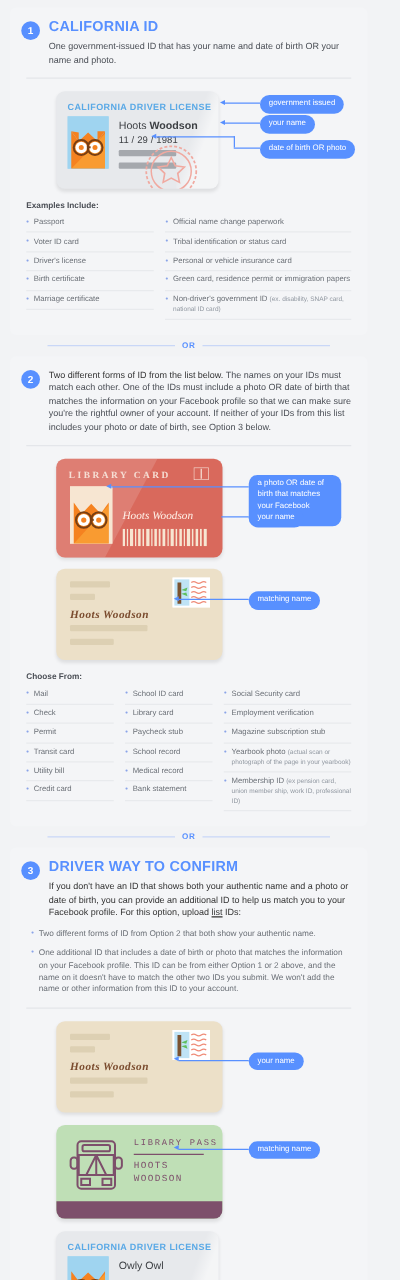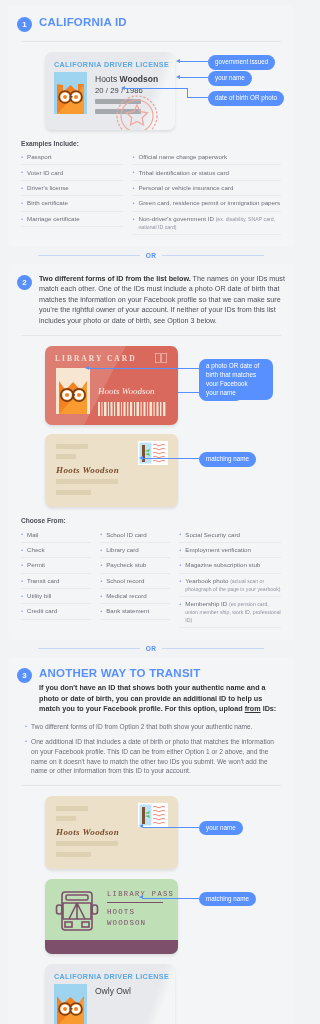--- a/index.html
+++ b/index.html
@@ -37,21 +37,21 @@
     font-weight: bold;
     letter-spacing: .2px;
     line-height: 13px;
     margin-bottom: 3px;
   }
   .sec-desc {
     color: #4b4f56;
     font-size: 7.2px;
     line-height: 10.5px;
   }
-  .sec-desc b { font-weight: bold; color: #333; }
+  .sec-desc b { font-weight: normal; color: #333; }
   .sec-desc u { text-decoration: underline; }
 
   .hr { height: 1px; background: #e4e6ea; margin: 9px 4px 0 4px; }
 
   
   .or-divider {
     display: flex; align-items: center;
     gap: 6px;
     padding: 5px 30px;
   }
@@ -164,20 +164,21 @@
   .blt:before { content:"\2022"; color:#8aa4e8; position:absolute; left:0; top:0; font-size:6px; }
 </style>
 </head>
 <body>
 
 <div class="section">
   <div class="sec-head">
     <div class="badge">1</div>
     <div class="head-text">
       <div class="sec-title">CALIFORNIA ID</div>
+      <div class="sec-desc">One government-issued ID that has your name and date of birth OR your name and photo.</div>
     </div>
   </div>
   <div class="hr"></div>
 
   <div class="card-area">
     <div class="card-row">
 
       <div class="card dl-card">
         <div class="sheen"></div>
         <div class="dl-title">CALIFORNIA DRIVER LICENSE</div>
@@ -191,21 +192,21 @@
             <circle cx="11" cy="25" r="6" fill="none" stroke="#7a3f12" stroke-width="1.6"></circle>
             <circle cx="22" cy="25" r="6" fill="none" stroke="#7a3f12" stroke-width="1.6"></circle>
             <circle cx="11" cy="25" r="4.6" fill="#fff"></circle>
             <circle cx="22" cy="25" r="4.6" fill="#fff"></circle>
             <circle cx="11" cy="25" r="2" fill="#f58220"></circle>
             <circle cx="22" cy="25" r="2" fill="#f58220"></circle>
             <rect x="15.5" y="24" width="3" height="1.6" fill="#7a3f12"></rect>
           </svg>
         </div>
         <div class="dl-name"><span>Hoots </span><b>Woodson</b></div>
-        <div class="dl-dob">20 / 29 / 1986</div>
+        <div class="dl-dob">11 / 29 / 1981</div>
         <div class="dl-bar b1"></div>
         <div class="dl-bar b2"></div>
         <svg class="seal" viewBox="0 0 44 44">
           <circle cx="22" cy="22" r="20" fill="none" stroke="#f0a9a0" stroke-width="1.4" stroke-dasharray="2.4 1.6"></circle>
           <circle cx="22" cy="22" r="16" fill="none" stroke="#f0a9a0" stroke-width="1.2"></circle>
           <path d="M22 11 l3.2 6.6 7.3 1 -5.3 5.1 1.3 7.2 -6.5-3.4 -6.5 3.4 1.3-7.2 -5.3-5.1 7.3-1 Z" fill="none" stroke="#f0a9a0" stroke-width="1.3"></path>
         </svg>
       </div>
     </div>
 
@@ -380,22 +381,22 @@
 <div class="or-divider">
   <div class="or-line"></div>
   <div class="or-text">OR</div>
   <div class="or-line"></div>
 </div>
 
 <div class="section">
   <div class="sec-head">
     <div class="badge">3</div>
     <div class="head-text">
-      <div class="sec-title">ANOTHER WAY TO TRANSIT</div>
-      <div class="sec-desc"><b>If you don't have an ID that shows both your authentic name and a photo or date of birth, you can provide an additional ID to help us match you to your Facebook profile. For this option, upload </b><b><u>from</u></b><b> IDs:</b></div>
+      <div class="sec-title">DRIVER WAY TO CONFIRM</div>
+      <div class="sec-desc"><b>If you don't have an ID that shows both your authentic name and a photo or date of birth, you can provide an additional ID to help us match you to your Facebook profile. For this option, upload </b><b><u>list</u></b><b> IDs:</b></div>
     </div>
   </div>
 
   <div class="bullets">
     <div class="blt">Two different forms of ID from Option 2 that both show your authentic name.</div>
     <div class="blt">One additional ID that includes a date of birth or photo that matches the information on your Facebook profile. This ID can be from either Option 1 or 2 above, and the name on it doesn't have to match the other two IDs you submit. We won't add the name or other information from this ID to your account.</div>
   </div>
   <div class="hr"></div>
 
   <div class="card-area">

